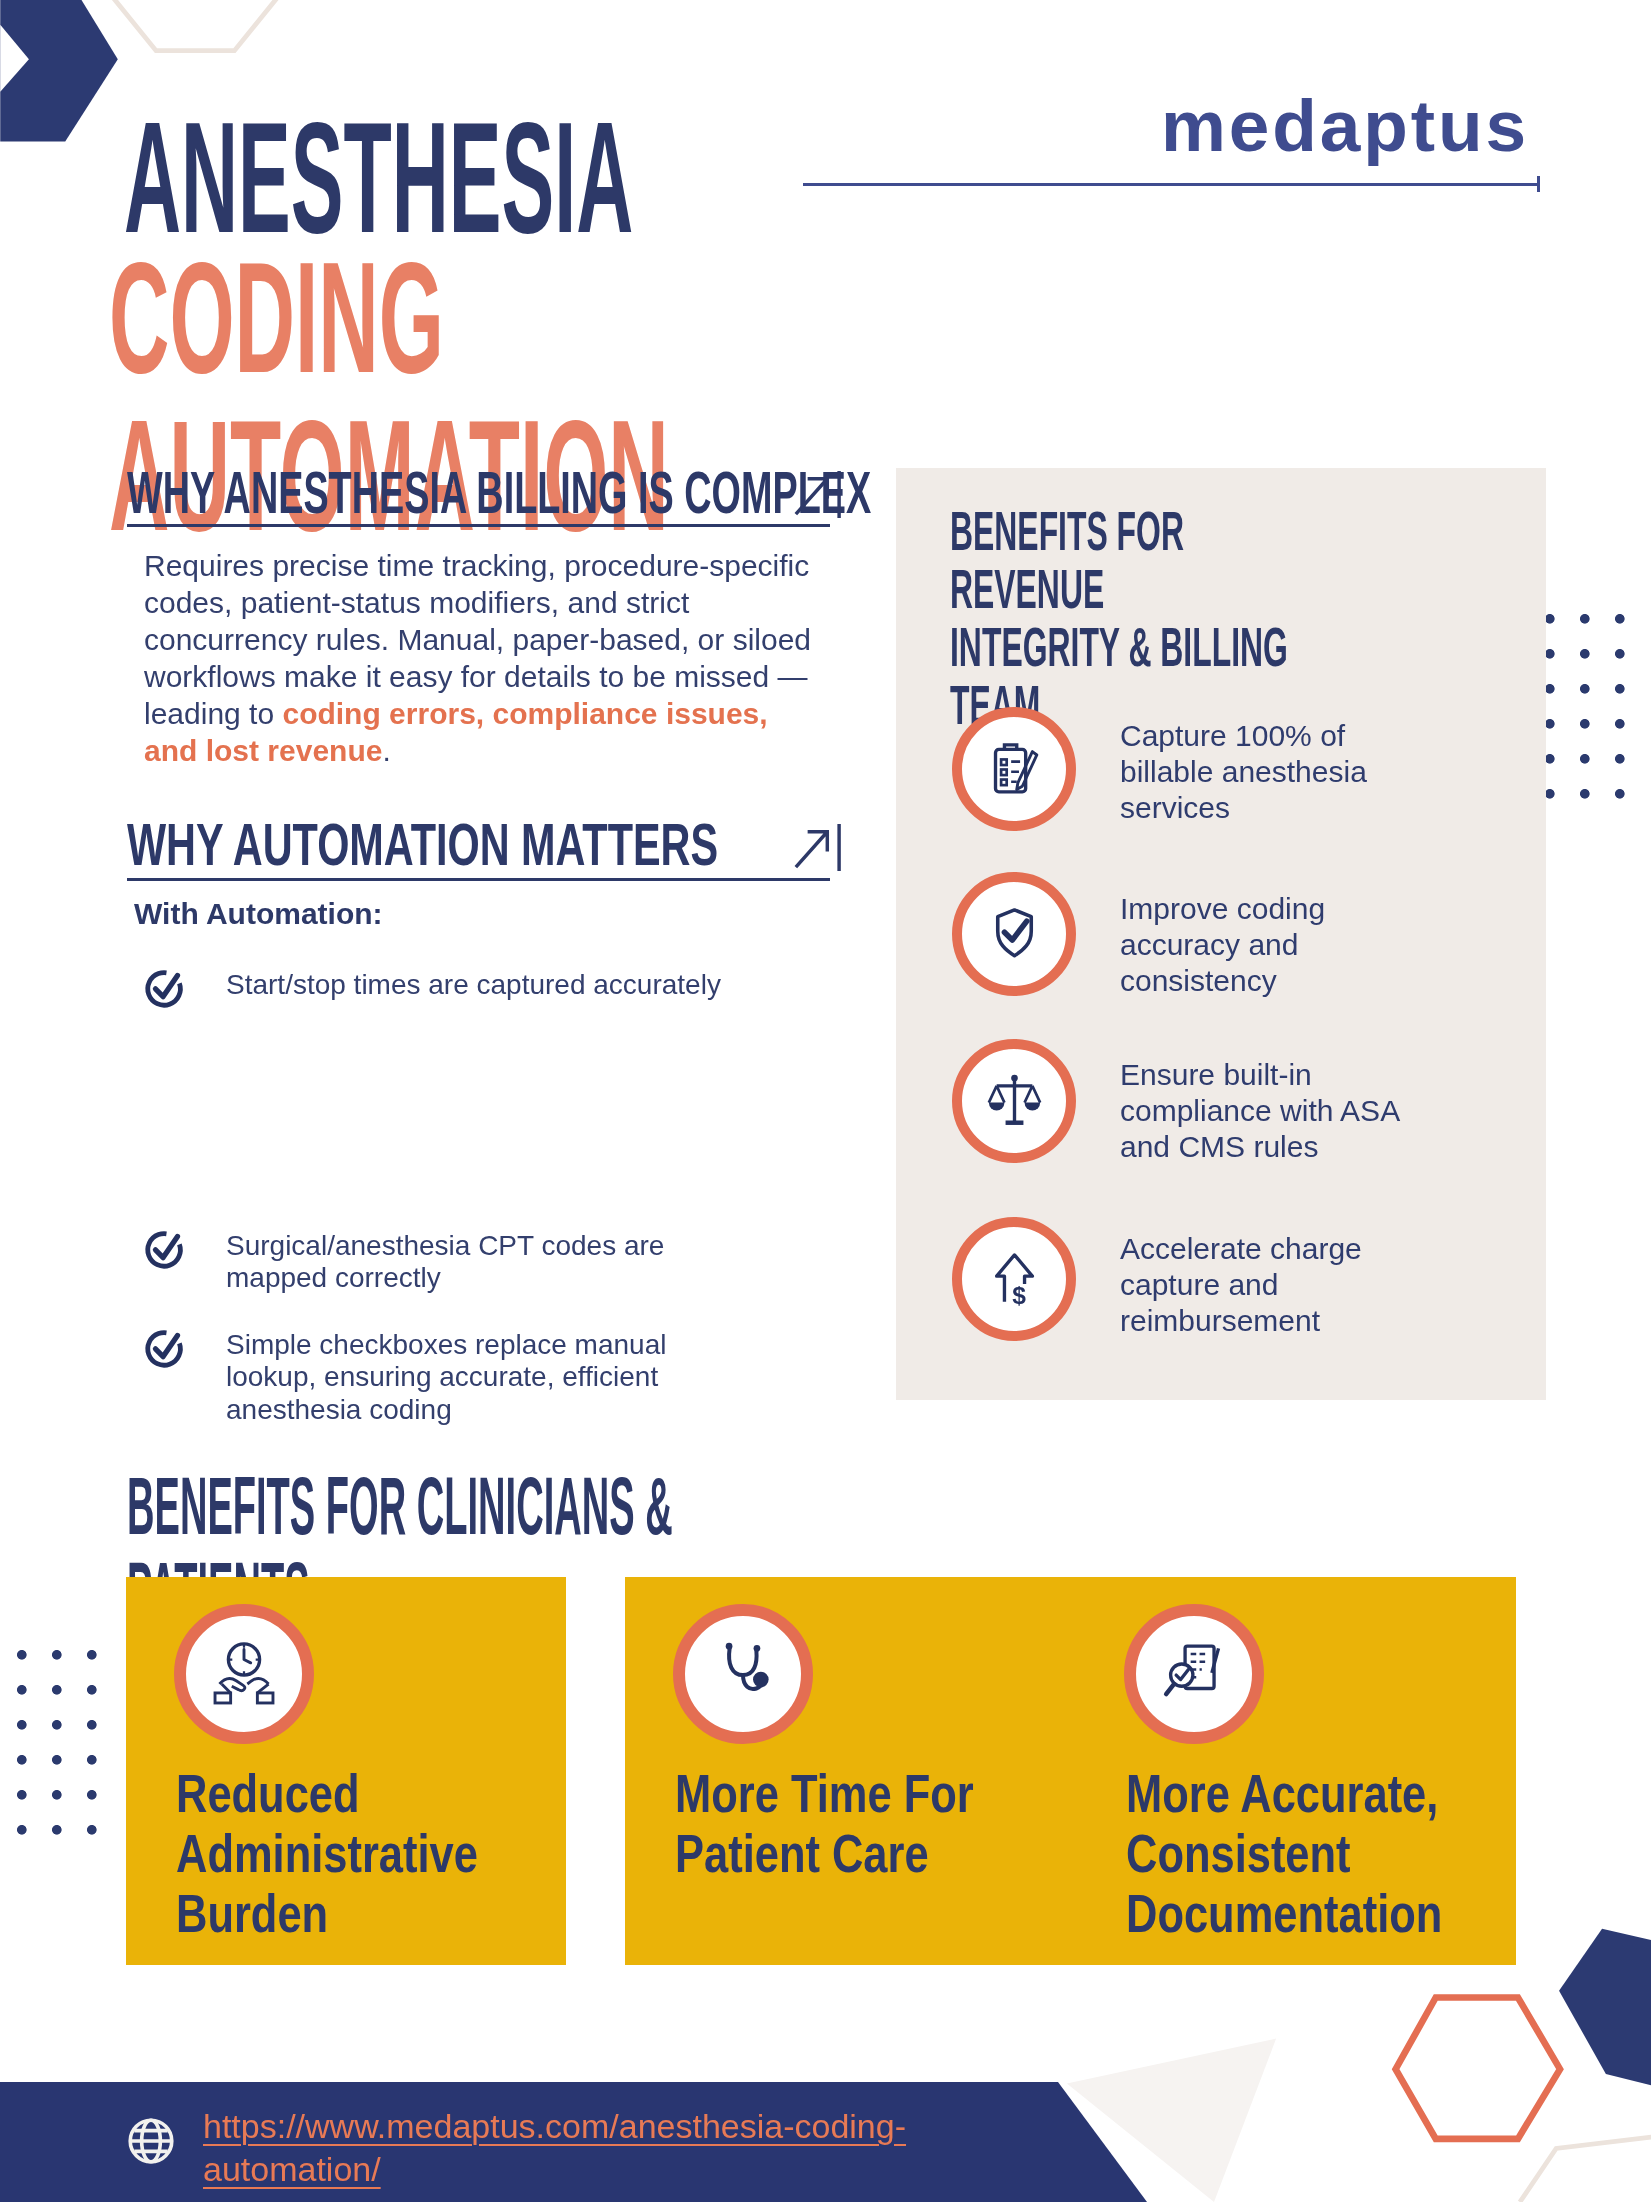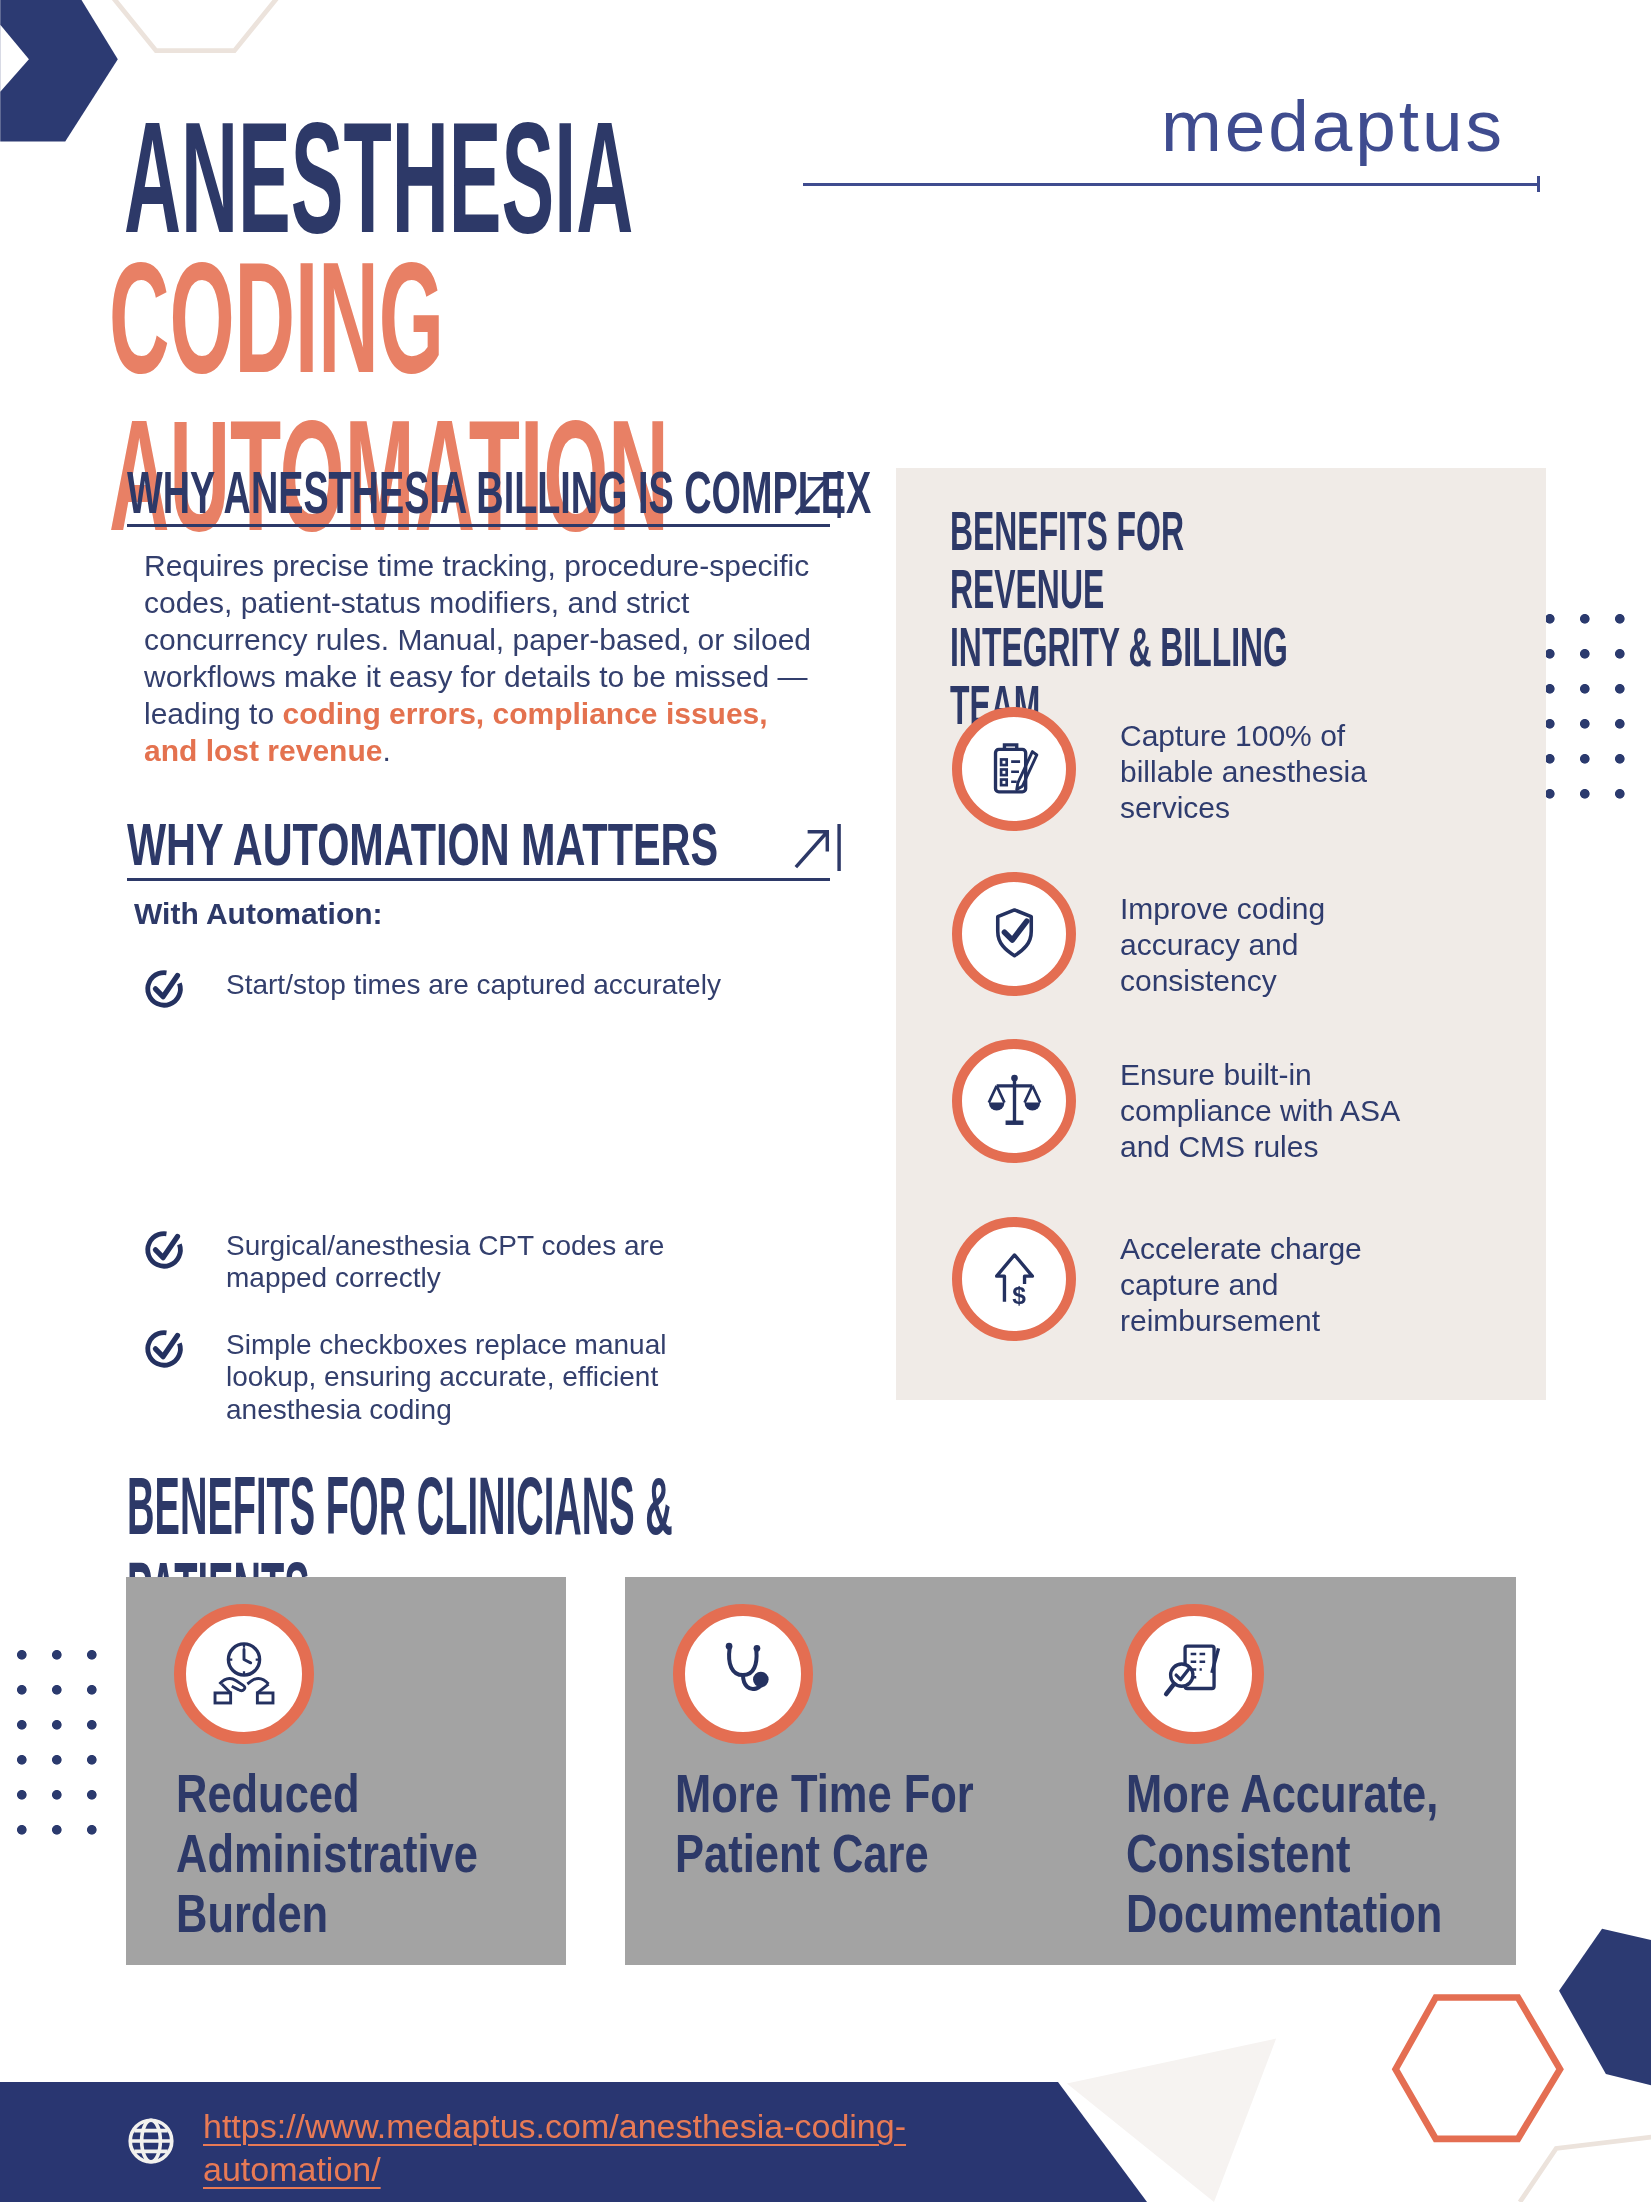--- a/index.html
+++ b/index.html
@@ -3,21 +3,21 @@
 <meta charset="utf-8">
 <style>
   html,body{margin:0;padding:0;background:#fff;}
   .page{position:relative;width:1652px;height:2202px;overflow:hidden;background:#ffffff;
         font-family:"Liberation Sans","DejaVu Sans",sans-serif;}
   .abs{position:absolute;}
   .layer{position:absolute;z-index:1;}
   .cx{display:inline-block;transform-origin:0 0;white-space:pre-line;}
   .hwt{font-weight:bold;color:#2d3968;line-height:1.05;}
   
-  .logo{left:1161px;top:84px;font-size:73px;font-weight:400;letter-spacing:2.9px;color:#3f4c8f;}
+  .logo{left:1161px;top:84px;font-size:73px;font-weight:700;letter-spacing:2.9px;color:#3f4c8f;}
   .logo-line{left:803px;top:183px;width:736px;height:2.9px;background:#3f4c8f;}
   .logo-tick{left:1537px;top:176px;width:2.9px;height:16.3px;background:#3f4c8f;}
   
   .title1{left:124px;top:95px;font-size:158px;}
   .title2{left:109px;top:238px;font-size:158px;color:#e88065;}
   .title1 .cx,.title2 .cx{font-weight:bold;line-height:1.0;}
   
   .sec-h{font-size:60px;text-align:center;}
   .rule{height:2.9px;background:#2d3968;}
   .para{left:144px;top:547px;width:669px;font-size:30px;line-height:37px;color:#333f6d;}
@@ -36,21 +36,21 @@
   .box-text{position:absolute;left:224px;width:392px;font-size:30px;line-height:36px;
             color:#2f3c6e;white-space:pre-line;}
   
   .dots{width:88px;height:191px;
         background-image:radial-gradient(circle at 4.8px 4.8px,#2b3a6e 4.4px,transparent 5.2px);
         background-size:35px 35px;}
   .dots-right{left:1545px;top:614px;}
   .dots-left{left:17px;top:1650px;}
   
   .sec3-h{left:127px;top:1464px;font-size:81px;}
-  .card{top:1577px;width:440px;height:388px;background:#a3a3a3;}
+  .card{top:1577px;width:440px;height:388px;background:#eab308;}
   .card .ring{left:48px;top:27px;width:140px;height:140px;border-width:12.4px;}
   .card-title{position:absolute;left:50px;top:187px;font-size:53px;font-weight:bold;
               line-height:60px;color:#2d3968;}
   
   .footer-bar{left:0;top:2082px;width:1147px;height:120px;background:#293671;
               clip-path:polygon(0 0,1058px 0,1147px 120px,0 120px);z-index:1;}
   .footer-url{left:203px;top:2105px;font-size:34px;line-height:43px;z-index:2;}
   .footer-url a{color:#e87a55;text-decoration:underline;text-decoration-thickness:2.4px;
                 text-underline-offset:5.7px;}
   svg{display:block;}

